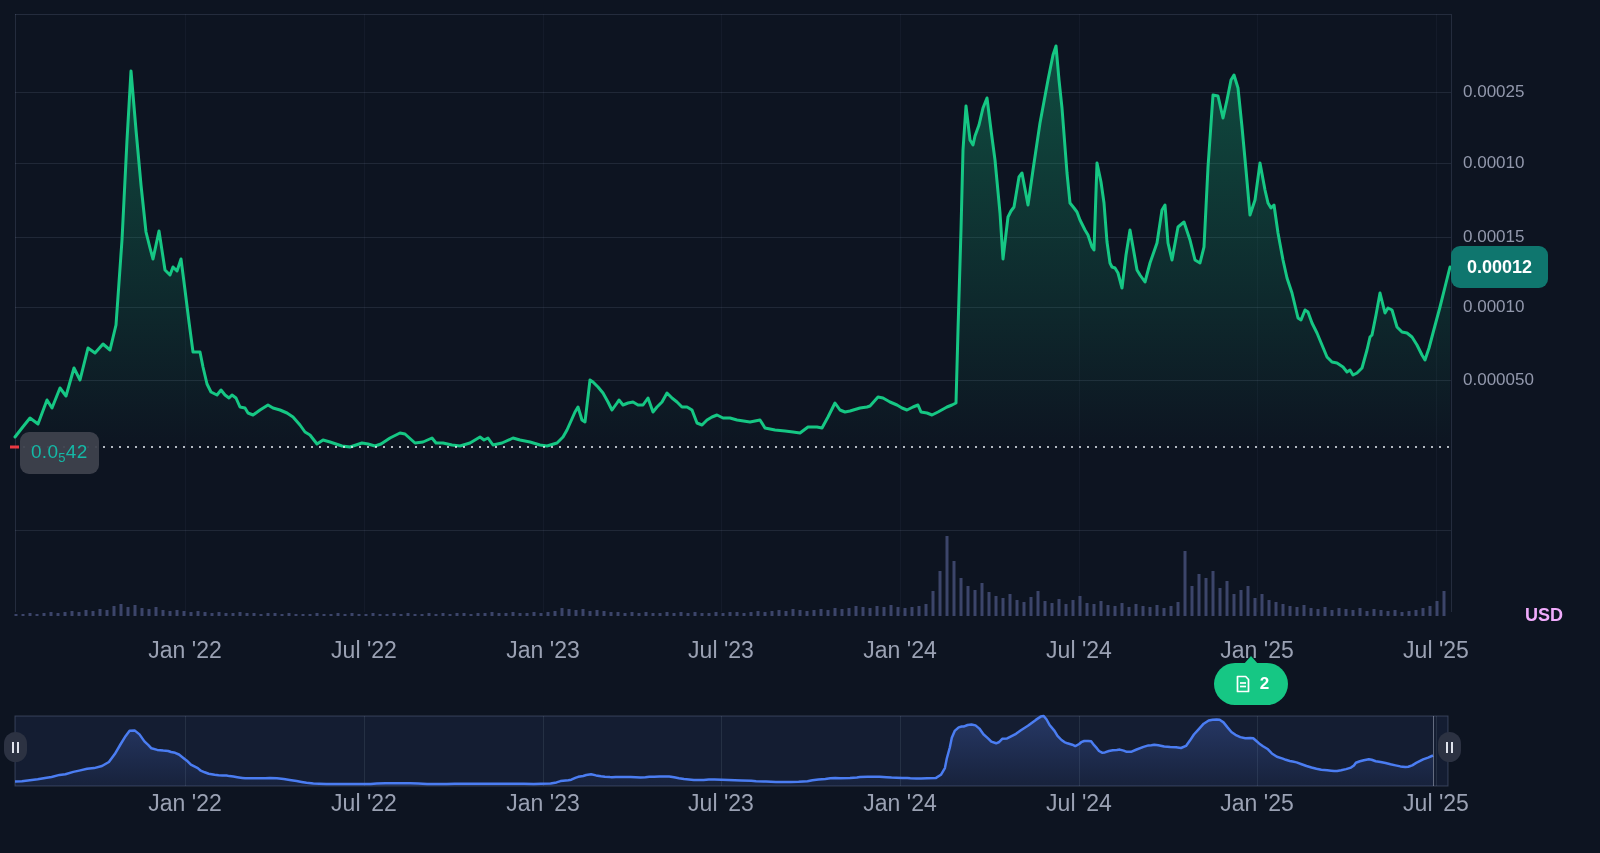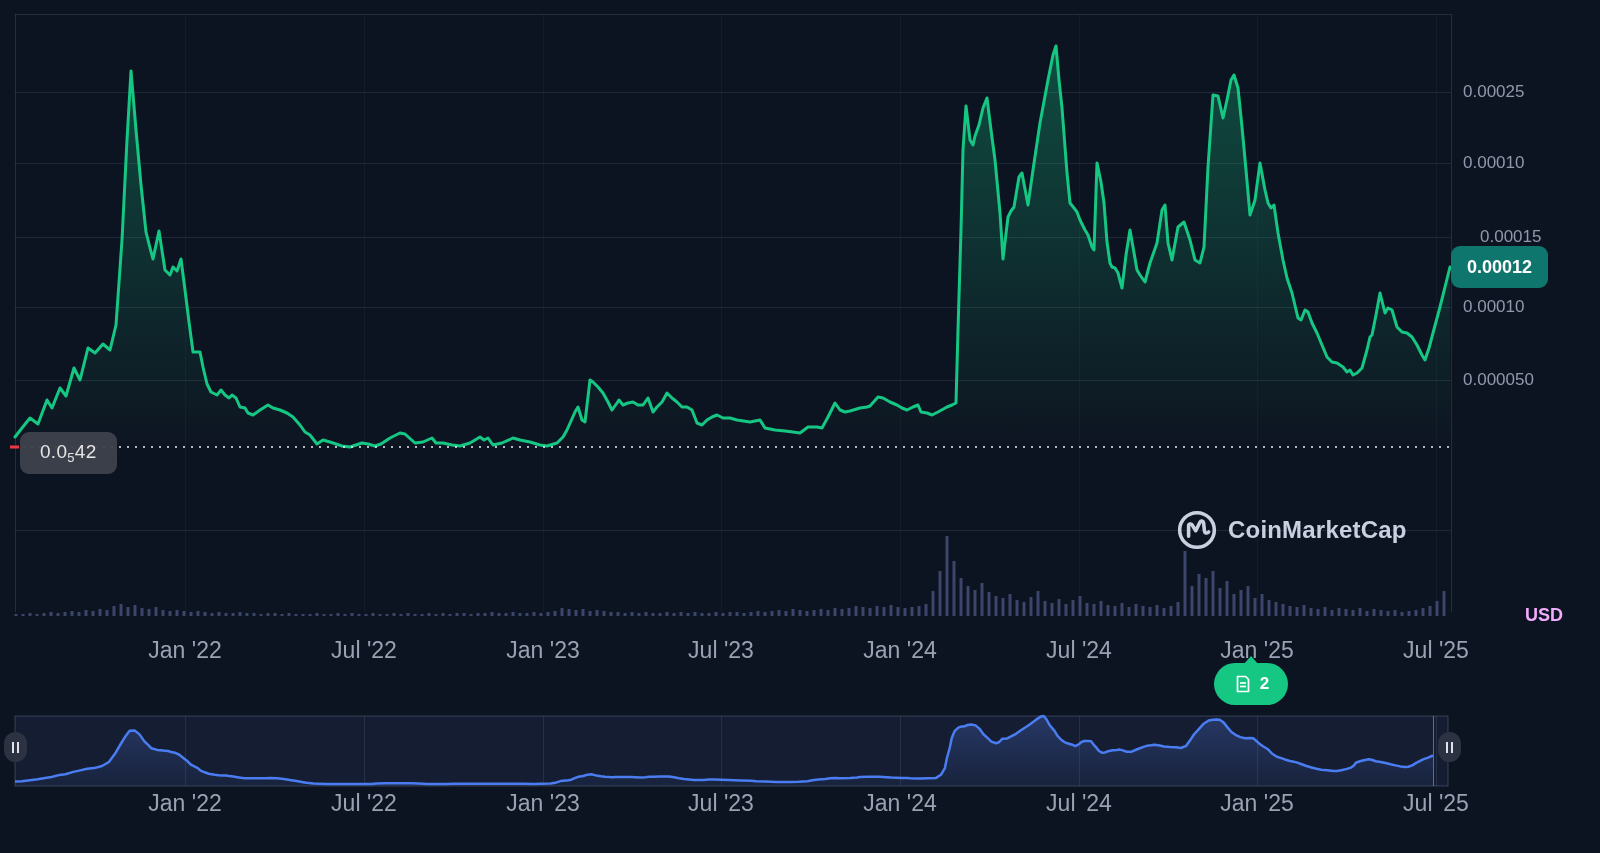--- a/index.html
+++ b/index.html
@@ -5,21 +5,21 @@
   html,body{margin:0;padding:0;background:#0d1421;}
   .stage{position:relative;width:1600px;height:847px;background:#0d1421;overflow:hidden;
          font-family:"Liberation Sans","DejaVu Sans",sans-serif;}
   svg.canvas{position:absolute;left:0;top:0;}
   .ylab{position:absolute;left:1463px;color:#9298ac;font-size:17px;white-space:nowrap;}
   .xlab{position:absolute;transform:translateX(-50%);color:#9aa1b3;font-size:23px;white-space:nowrap;}
   .price-badge{position:absolute;left:1451px;top:246px;width:97px;height:42px;background:#0f766e;
         border-radius:9px;color:#fff;font-size:18px;font-weight:bold;display:flex;
         align-items:center;justify-content:center;}
   .base-badge{position:absolute;left:20px;top:432px;background:rgba(62,65,77,0.95);border-radius:9px;
-        color:#e5e5e5;font-size:19px;padding:9px 20px;letter-spacing:.3px;}
+        color:#14b8a6;font-size:19px;padding:9px 11px;letter-spacing:.3px;}
   .base-badge .sub{font-size:13px;vertical-align:-4px;}
   .watermark{position:absolute;left:1176px;top:509px;display:flex;align-items:center;gap:10px;color:#c9d0e0;}
   .watermark .wm-text{font-size:24px;font-weight:bold;letter-spacing:.2px;}
   .usd{position:absolute;left:1525px;top:605px;color:#f0abfc;font-size:18px;font-weight:bold;}
   .news-badge{position:absolute;left:1214px;top:663px;width:74px;height:42px;background:#16c784;
         border-radius:21px;display:flex;align-items:center;justify-content:center;gap:7px;color:#fff;}
   .news-badge .tip{position:absolute;top:-7px;left:50%;transform:translateX(-50%);width:0;height:0;
         border-left:8px solid transparent;border-right:8px solid transparent;border-bottom:9px solid #16c784;}
   .news-badge .cnt{font-size:17px;font-weight:bold;}
   .handle{position:absolute;top:732px;width:23px;height:30px;background:#2c3242;border-radius:12px;
@@ -289,21 +289,21 @@
         <line x1="1436.5" y1="716" x2="1436.5" y2="786" stroke="rgba(200,212,235,0.10)"></line>
         <path d="M15.0 781.5 L21.9 781.3 L29.8 780.3 L37.7 779.3 L46.6 777.8 L51.6 777.0 L59.5 774.9 L65.4 774.2 L73.3 771.9 L79.2 770.6 L87.1 768.7 L94.1 768.1 L102.0 766.0 L108.9 762.0 L114.8 754.1 L120.7 744.0 L125.7 735.9 L129.6 730.7 L134.6 730.4 L139.5 734.4 L144.4 741.4 L148.4 745.1 L151.4 748.3 L157.3 749.9 L163.2 750.6 L168.2 751.0 L171.1 752.0 L175.1 752.8 L179.0 754.5 L183.0 757.7 L186.9 760.7 L190.9 764.7 L197.8 768.1 L200.8 770.7 L204.7 772.3 L208.7 773.7 L214.6 774.8 L218.6 775.3 L222.5 775.4 L226.5 775.5 L229.4 776.1 L233.4 776.6 L237.3 777.2 L242.3 777.9 L245.2 778.3 L250.2 778.3 L257.1 778.3 L265.0 778.2 L269.9 778.1 L276.9 778.3 L283.8 779.1 L289.7 780.0 L296.6 780.9 L301.6 781.9 L306.5 782.8 L313.4 783.4 L319.4 783.7 L326.3 784.0 L332.2 784.0 L338.1 784.0 L346.0 784.0 L352.0 784.0 L357.9 784.0 L363.8 784.0 L370.7 783.9 L376.7 783.6 L385.6 783.3 L395.4 783.3 L400.4 783.3 L410.3 783.3 L418.2 783.6 L427.1 783.9 L431.0 783.9 L437.9 783.9 L446.8 784.0 L454.7 783.8 L464.6 783.8 L474.5 783.7 L478.4 783.7 L482.4 783.7 L487.3 783.7 L496.2 783.7 L507.1 783.8 L514.0 783.8 L523.9 783.8 L533.8 784.0 L540.7 783.8 L550.6 783.4 L556.5 782.4 L560.5 781.1 L568.4 780.3 L571.3 779.7 L575.3 777.9 L578.2 776.8 L583.2 776.0 L586.2 775.0 L591.1 774.3 L596.0 775.4 L601.0 776.2 L604.9 776.7 L609.9 777.1 L611.8 777.2 L615.8 776.9 L620.7 776.9 L625.7 777.1 L630.6 776.9 L635.6 777.2 L640.5 777.4 L645.4 777.3 L649.4 776.8 L654.3 776.8 L659.3 776.5 L664.2 776.5 L669.2 776.6 L674.1 777.3 L679.0 778.2 L684.0 779.0 L688.9 779.5 L693.9 779.9 L698.8 780.1 L703.7 779.9 L708.7 779.6 L714.6 779.6 L721.5 779.8 L728.4 780.0 L741.3 780.4 L751.2 780.8 L756.1 781.2 L766.0 781.6 L775.9 782.1 L783.8 782.0 L790.7 781.9 L798.6 781.8 L807.5 781.3 L812.4 780.2 L818.4 779.5 L825.3 779.0 L830.2 778.3 L835.2 778.0 L840.1 778.2 L850.0 778.0 L856.9 777.5 L859.9 777.0 L867.8 776.8 L872.7 776.7 L879.6 776.8 L886.6 777.2 L891.5 777.6 L896.4 777.7 L902.4 777.9 L907.3 778.1 L910.3 778.3 L916.2 778.5 L921.1 778.6 L927.1 778.3 L936.0 777.9 L940.9 774.8 L944.9 768.1 L946.8 758.5 L949.8 747.5 L951.8 737.8 L954.7 730.9 L958.7 727.4 L961.7 726.5 L963.6 726.6 L967.6 725.0 L971.5 724.5 L975.5 725.4 L979.4 728.6 L983.4 734.2 L988.3 738.6 L991.3 741.6 L996.2 743.3 L999.2 742.0 L1002.2 738.8 L1007.1 738.4 L1010.1 736.9 L1016.0 733.8 L1020.9 730.2 L1027.9 725.8 L1035.8 719.9 L1040.7 716.6 L1043.7 716.0 L1046.6 719.5 L1049.6 725.0 L1054.5 730.9 L1057.5 735.8 L1061.5 740.0 L1064.4 742.1 L1067.4 743.3 L1072.3 744.7 L1075.3 746.1 L1079.2 744.0 L1081.2 742.2 L1084.2 741.0 L1088.1 740.9 L1091.1 741.3 L1094.1 745.2 L1097.0 748.4 L1099.0 751.0 L1102.0 752.7 L1104.9 752.4 L1108.9 751.0 L1112.8 750.2 L1116.8 750.1 L1119.8 749.6 L1123.7 750.6 L1126.7 751.8 L1131.6 751.7 L1136.6 749.5 L1143.5 746.9 L1148.4 745.4 L1151.4 745.3 L1154.3 744.7 L1158.3 745.2 L1164.2 746.5 L1170.2 747.1 L1176.1 747.2 L1181.0 748.0 L1186.0 745.9 L1189.9 740.6 L1193.9 734.5 L1198.8 729.1 L1203.7 723.7 L1208.7 720.5 L1212.6 719.7 L1216.6 719.4 L1219.6 719.8 L1223.5 722.4 L1227.5 727.4 L1231.4 732.0 L1235.4 734.8 L1240.3 737.1 L1245.3 738.3 L1250.2 738.0 L1253.2 738.2 L1256.1 740.8 L1259.1 743.4 L1263.0 746.2 L1268.0 749.3 L1271.9 753.5 L1276.9 756.7 L1282.8 758.6 L1285.8 759.8 L1289.7 761.0 L1292.7 761.5 L1296.6 762.4 L1301.6 764.2 L1306.5 766.0 L1311.5 767.5 L1316.4 768.8 L1321.3 769.8 L1327.3 770.2 L1331.2 770.7 L1334.2 771.1 L1337.1 771.1 L1341.1 770.3 L1346.0 769.1 L1351.0 767.6 L1353.9 765.5 L1355.9 762.7 L1359.9 761.3 L1363.8 760.2 L1368.8 759.3 L1371.7 759.8 L1375.7 761.2 L1380.6 762.0 L1385.6 763.0 L1390.5 764.3 L1395.5 765.4 L1400.4 766.4 L1405.3 766.9 L1408.3 766.8 L1412.2 765.4 L1416.2 762.9 L1423.1 759.4 L1428.1 757.6 L1433.0 755.5 L1433 786 L15 786 Z" fill="url(#grad-nav)"></path>
         <path d="M15.0 781.5 L21.9 781.3 L29.8 780.3 L37.7 779.3 L46.6 777.8 L51.6 777.0 L59.5 774.9 L65.4 774.2 L73.3 771.9 L79.2 770.6 L87.1 768.7 L94.1 768.1 L102.0 766.0 L108.9 762.0 L114.8 754.1 L120.7 744.0 L125.7 735.9 L129.6 730.7 L134.6 730.4 L139.5 734.4 L144.4 741.4 L148.4 745.1 L151.4 748.3 L157.3 749.9 L163.2 750.6 L168.2 751.0 L171.1 752.0 L175.1 752.8 L179.0 754.5 L183.0 757.7 L186.9 760.7 L190.9 764.7 L197.8 768.1 L200.8 770.7 L204.7 772.3 L208.7 773.7 L214.6 774.8 L218.6 775.3 L222.5 775.4 L226.5 775.5 L229.4 776.1 L233.4 776.6 L237.3 777.2 L242.3 777.9 L245.2 778.3 L250.2 778.3 L257.1 778.3 L265.0 778.2 L269.9 778.1 L276.9 778.3 L283.8 779.1 L289.7 780.0 L296.6 780.9 L301.6 781.9 L306.5 782.8 L313.4 783.4 L319.4 783.7 L326.3 784.0 L332.2 784.0 L338.1 784.0 L346.0 784.0 L352.0 784.0 L357.9 784.0 L363.8 784.0 L370.7 783.9 L376.7 783.6 L385.6 783.3 L395.4 783.3 L400.4 783.3 L410.3 783.3 L418.2 783.6 L427.1 783.9 L431.0 783.9 L437.9 783.9 L446.8 784.0 L454.7 783.8 L464.6 783.8 L474.5 783.7 L478.4 783.7 L482.4 783.7 L487.3 783.7 L496.2 783.7 L507.1 783.8 L514.0 783.8 L523.9 783.8 L533.8 784.0 L540.7 783.8 L550.6 783.4 L556.5 782.4 L560.5 781.1 L568.4 780.3 L571.3 779.7 L575.3 777.9 L578.2 776.8 L583.2 776.0 L586.2 775.0 L591.1 774.3 L596.0 775.4 L601.0 776.2 L604.9 776.7 L609.9 777.1 L611.8 777.2 L615.8 776.9 L620.7 776.9 L625.7 777.1 L630.6 776.9 L635.6 777.2 L640.5 777.4 L645.4 777.3 L649.4 776.8 L654.3 776.8 L659.3 776.5 L664.2 776.5 L669.2 776.6 L674.1 777.3 L679.0 778.2 L684.0 779.0 L688.9 779.5 L693.9 779.9 L698.8 780.1 L703.7 779.9 L708.7 779.6 L714.6 779.6 L721.5 779.8 L728.4 780.0 L741.3 780.4 L751.2 780.8 L756.1 781.2 L766.0 781.6 L775.9 782.1 L783.8 782.0 L790.7 781.9 L798.6 781.8 L807.5 781.3 L812.4 780.2 L818.4 779.5 L825.3 779.0 L830.2 778.3 L835.2 778.0 L840.1 778.2 L850.0 778.0 L856.9 777.5 L859.9 777.0 L867.8 776.8 L872.7 776.7 L879.6 776.8 L886.6 777.2 L891.5 777.6 L896.4 777.7 L902.4 777.9 L907.3 778.1 L910.3 778.3 L916.2 778.5 L921.1 778.6 L927.1 778.3 L936.0 777.9 L940.9 774.8 L944.9 768.1 L946.8 758.5 L949.8 747.5 L951.8 737.8 L954.7 730.9 L958.7 727.4 L961.7 726.5 L963.6 726.6 L967.6 725.0 L971.5 724.5 L975.5 725.4 L979.4 728.6 L983.4 734.2 L988.3 738.6 L991.3 741.6 L996.2 743.3 L999.2 742.0 L1002.2 738.8 L1007.1 738.4 L1010.1 736.9 L1016.0 733.8 L1020.9 730.2 L1027.9 725.8 L1035.8 719.9 L1040.7 716.6 L1043.7 716.0 L1046.6 719.5 L1049.6 725.0 L1054.5 730.9 L1057.5 735.8 L1061.5 740.0 L1064.4 742.1 L1067.4 743.3 L1072.3 744.7 L1075.3 746.1 L1079.2 744.0 L1081.2 742.2 L1084.2 741.0 L1088.1 740.9 L1091.1 741.3 L1094.1 745.2 L1097.0 748.4 L1099.0 751.0 L1102.0 752.7 L1104.9 752.4 L1108.9 751.0 L1112.8 750.2 L1116.8 750.1 L1119.8 749.6 L1123.7 750.6 L1126.7 751.8 L1131.6 751.7 L1136.6 749.5 L1143.5 746.9 L1148.4 745.4 L1151.4 745.3 L1154.3 744.7 L1158.3 745.2 L1164.2 746.5 L1170.2 747.1 L1176.1 747.2 L1181.0 748.0 L1186.0 745.9 L1189.9 740.6 L1193.9 734.5 L1198.8 729.1 L1203.7 723.7 L1208.7 720.5 L1212.6 719.7 L1216.6 719.4 L1219.6 719.8 L1223.5 722.4 L1227.5 727.4 L1231.4 732.0 L1235.4 734.8 L1240.3 737.1 L1245.3 738.3 L1250.2 738.0 L1253.2 738.2 L1256.1 740.8 L1259.1 743.4 L1263.0 746.2 L1268.0 749.3 L1271.9 753.5 L1276.9 756.7 L1282.8 758.6 L1285.8 759.8 L1289.7 761.0 L1292.7 761.5 L1296.6 762.4 L1301.6 764.2 L1306.5 766.0 L1311.5 767.5 L1316.4 768.8 L1321.3 769.8 L1327.3 770.2 L1331.2 770.7 L1334.2 771.1 L1337.1 771.1 L1341.1 770.3 L1346.0 769.1 L1351.0 767.6 L1353.9 765.5 L1355.9 762.7 L1359.9 761.3 L1363.8 760.2 L1368.8 759.3 L1371.7 759.8 L1375.7 761.2 L1380.6 762.0 L1385.6 763.0 L1390.5 764.3 L1395.5 765.4 L1400.4 766.4 L1405.3 766.9 L1408.3 766.8 L1412.2 765.4 L1416.2 762.9 L1423.1 759.4 L1428.1 757.6 L1433.0 755.5" fill="none" stroke="#4b7df2" stroke-width="2.5" stroke-linejoin="round"></path>
         <line x1="1433.5" y1="716" x2="1433.5" y2="786" stroke="rgba(220,228,245,0.40)"></line>
       </g>
   </svg>
 
   <div id="y-labels">
     <span class="ylab" style="top: 82px;">0.00025</span>
     <span class="ylab" style="top: 153px;">0.00010</span>
-    <span class="ylab" style="top: 227px; margin-left: 17px;">0.00015</span>
+    <span class="ylab" style="top: 227px;">0.00015</span>
     <span class="ylab" style="top: 297px;">0.00010</span>
     <span class="ylab" style="top: 370px;">0.000050</span>
   </div>
 
   <div class="price-badge">0.00012</div>
 
   <div class="base-badge"><span>0.0</span><span class="sub">5</span><span>42</span></div>
 
   <div id="x-labels-main">
     <span class="xlab xm" style="left: 185px; top: 637px;">Jan '22</span>
@@ -320,27 +320,20 @@
     <span class="xlab xn" style="left: 185px; top: 790px;">Jan '22</span>
     <span class="xlab xn" style="left: 364px; top: 790px;">Jul '22</span>
     <span class="xlab xn" style="left: 543px; top: 790px;">Jan '23</span>
     <span class="xlab xn" style="left: 721px; top: 790px;">Jul '23</span>
     <span class="xlab xn" style="left: 900px; top: 790px;">Jan '24</span>
     <span class="xlab xn" style="left: 1079px; top: 790px;">Jul '24</span>
     <span class="xlab xn" style="left: 1257px; top: 790px;">Jan '25</span>
     <span class="xlab xn" style="left: 1436px; top: 790px;">Jul '25</span>
   </div>
 
-  <div class="watermark">
-    <svg width="42" height="42" viewBox="0 0 40 40">
-      <circle cx="20" cy="20" r="16.5" fill="none" stroke="#c9d0e0" stroke-width="3.4"></circle>
-      <path d="M12 26 V16.2 c0-2 2.4-2.6 3.5-0.9 l3.3 5.4 4-8.1 c0.9-1.8 3.3-1.3 3.5 0.7 l0.8 7.6 c0.2 2.1 2.7 2.7 4 1" fill="none" stroke="#c9d0e0" stroke-width="3.4" stroke-linecap="round" stroke-linejoin="round"></path>
-    </svg>
-    <span class="wm-text">CoinMarketCap</span>
-  </div>
 
   <div class="usd">USD</div>
 
   <div class="news-badge">
     <span class="tip"></span>
     <svg width="20" height="20" viewBox="0 0 20 20">
       <path d="M4.5 2.5 h8.2 l2.8 3 v12 h-11 z" fill="none" stroke="#fff" stroke-width="1.7" stroke-linejoin="round"></path>
       <line x1="7" y1="9" x2="13" y2="9" stroke="#fff" stroke-width="1.7"></line>
       <line x1="7" y1="12.5" x2="13" y2="12.5" stroke="#fff" stroke-width="1.7"></line>
     </svg>

